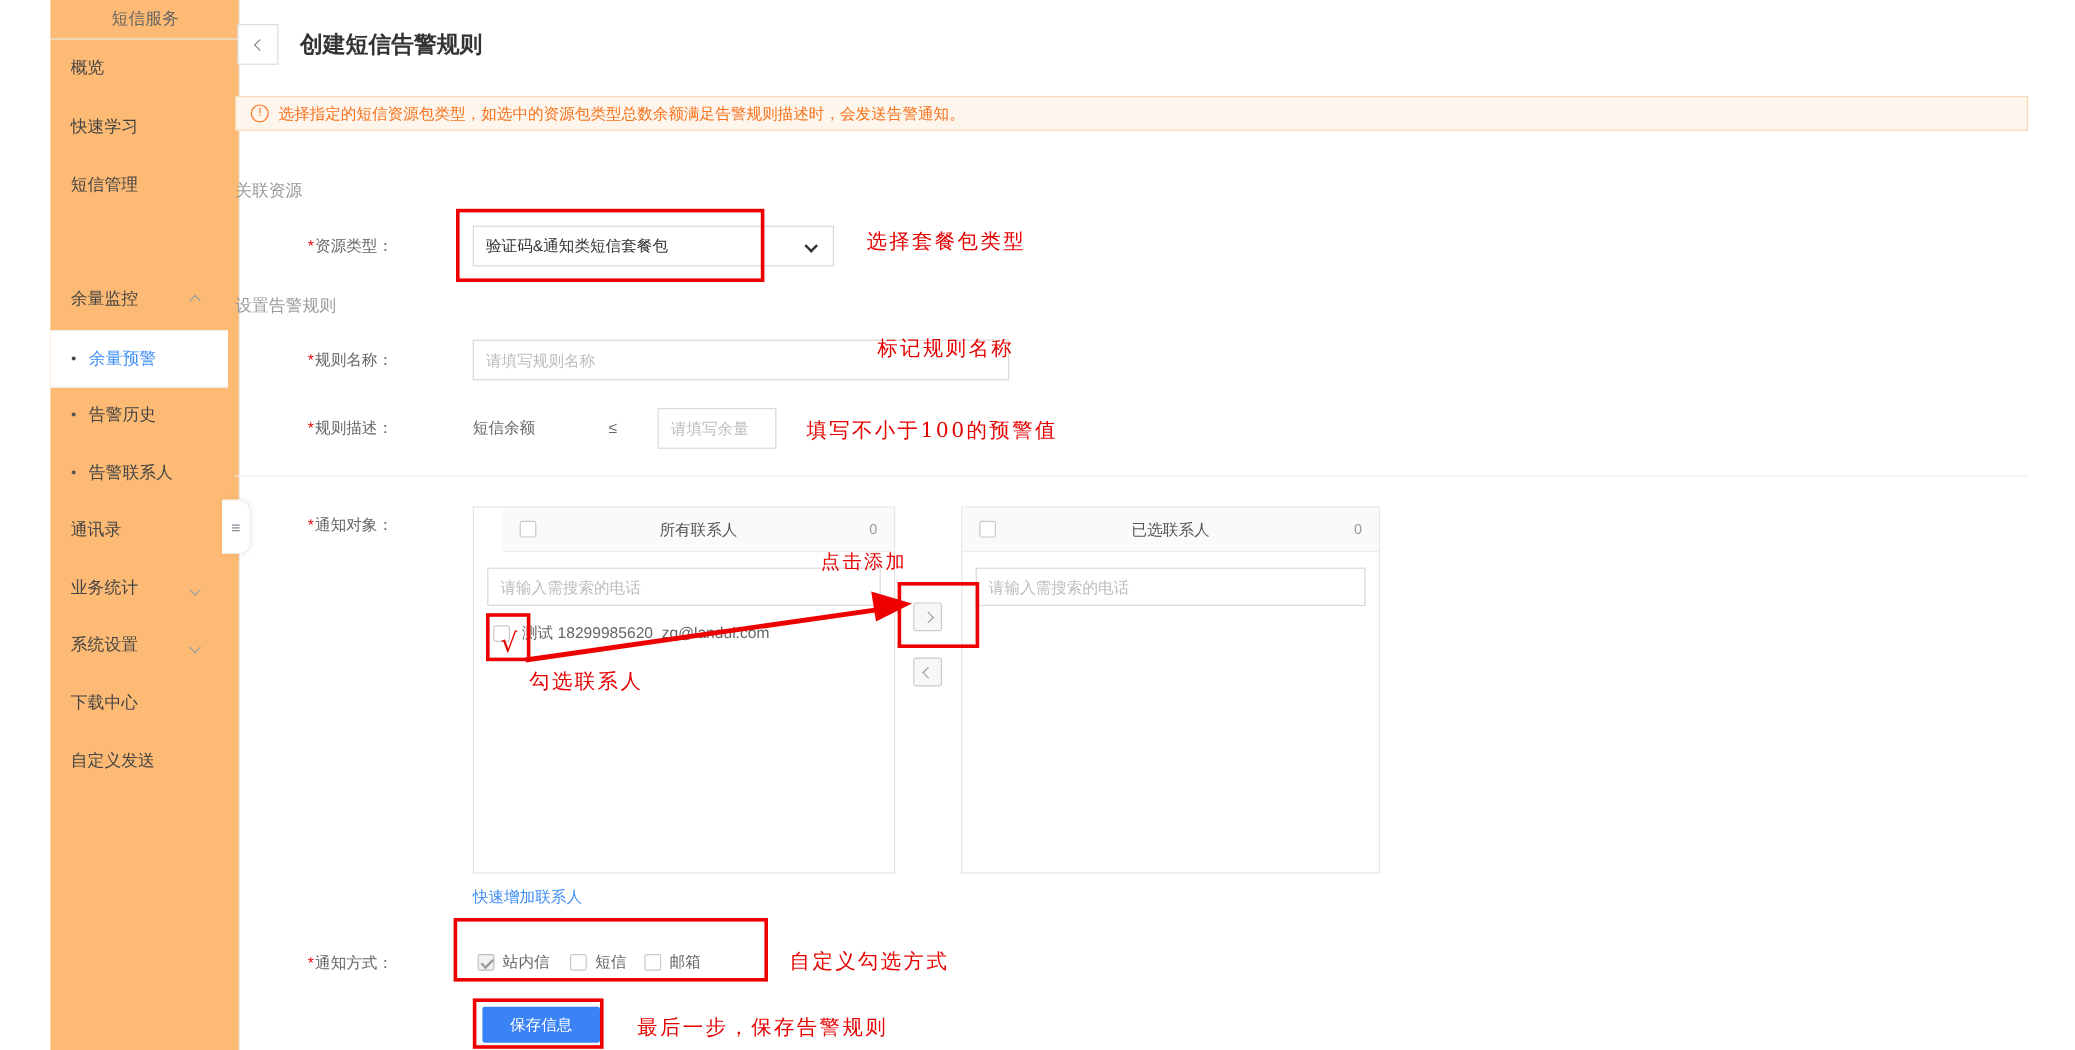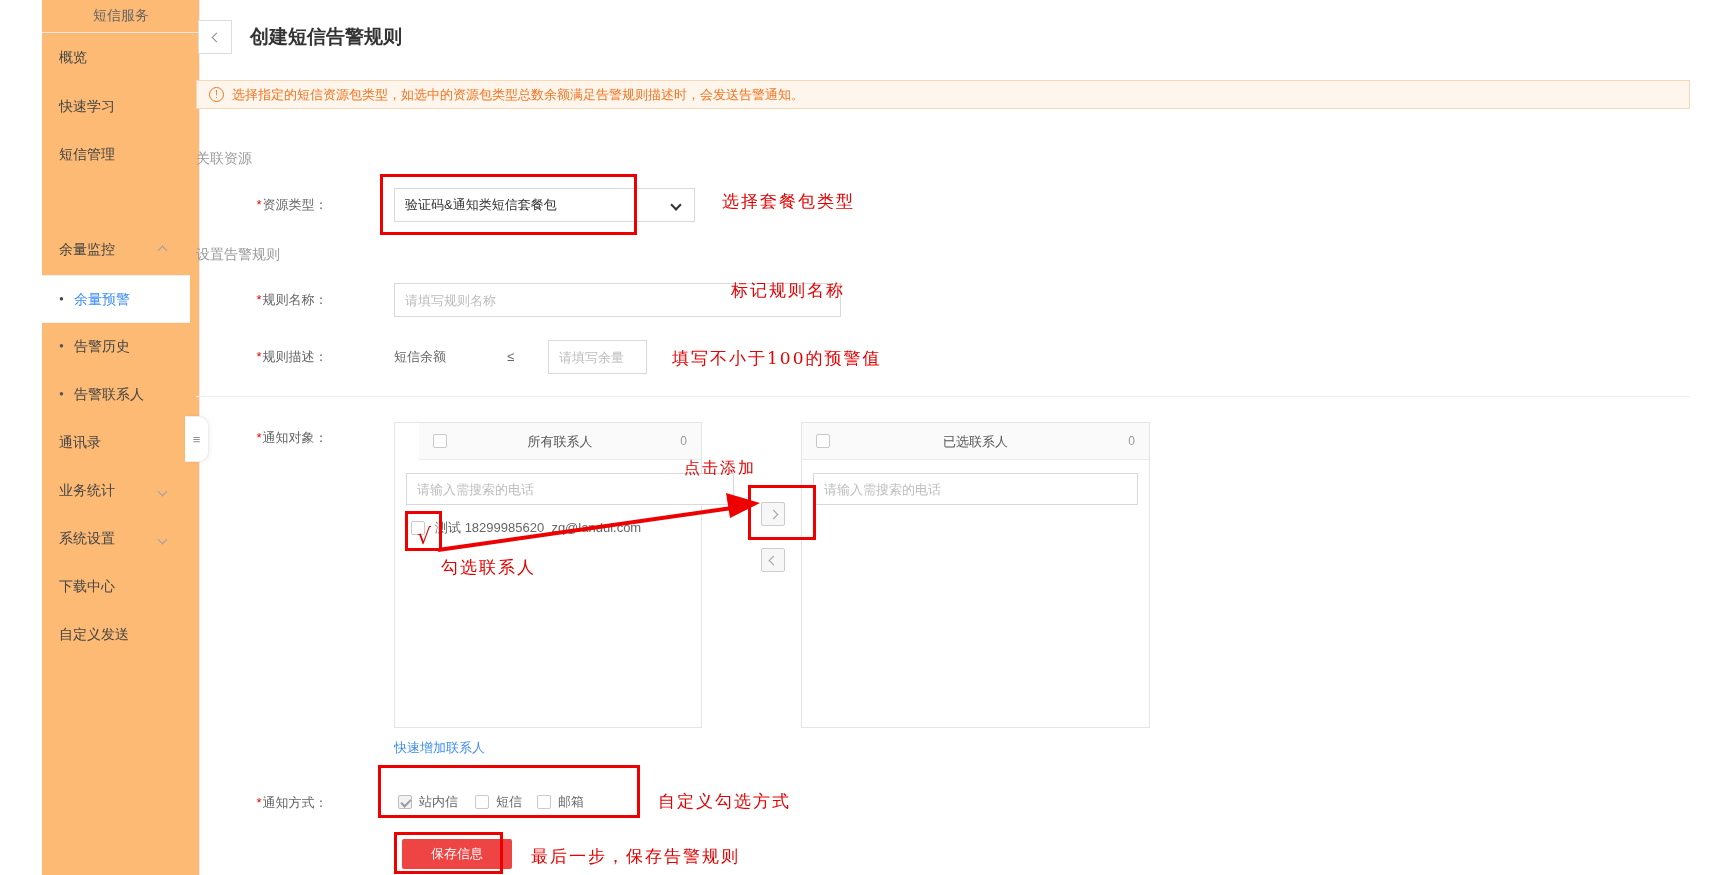--- a/index.html
+++ b/index.html
@@ -67,21 +67,21 @@
                 font-family:"Liberation Sans","DejaVu Sans",sans-serif; }
   .text-input::placeholder { color:#bdbdbd; }
   .inp-name { left:394px; top:283px; width:447px; }
   .inp-desc { left:548px; top:340px; width:99px; }
   .desc-prefix { position:absolute; left:394px; top:340px; line-height:34px; font-size:13px; color:#666; }
   .desc-op     { position:absolute; left:507px; top:340px; line-height:34px; font-size:13px; color:#666; }
   .divider { position:absolute; left:196px; top:396px; width:1494px; height:1px; background:#efefef; }
 
   
   .panel { position:absolute; top:422px; height:306px; border:1px solid #e5e5e5; background:#fff; }
-  .panel.left  { left:394px; width:308px;padding-left:24px; }
+  .panel.left  { left:394px; width:352px;padding-left:24px; }
   .panel.right { left:801px; width:349px; }
   .panel-header { position:relative; height:37px; background:#fafafa; border-bottom:1px solid #ececec; }
   .panel-title { position:absolute; left:0; right:0; text-align:center; line-height:37px;
                  font-size:13px; color:#555; }
   .panel-count { position:absolute; right:14px; line-height:37px; font-size:12px; color:#999; }
   .checkbox { position:absolute; width:14px; height:14px; border:1px solid #c9c9c9;
               background:#fff; border-radius:2px; cursor:pointer; }
   .panel-header .checkbox { left:14px; top:11px; }
   .panel-search { position:absolute; left:11px; top:50px; height:32px; }
   .panel.left  .panel-search { width:328px; }
@@ -99,22 +99,22 @@
 
   
   .nm-option { position:absolute; top:793px; font-size:13px; color:#666; }
   .nm-option .checkbox { position:relative; display:inline-block; vertical-align:-3px; margin-right:7px; }
   .nm1 { left:398px; } .nm2 { left:475px; } .nm3 { left:537px; }
   .checkbox.checked { background:#f2f2f2; border-color:#bdbdbd; }
   .checkbox.checked::after { content:""; position:absolute; left:2px; top:3px; width:8px; height:4px;
                              border-left:2px solid #9a9a9a; border-bottom:2px solid #9a9a9a;
                              transform:rotate(-45deg); }
 
-  .save-btn { position:absolute; left:402px; top:839px; width:110px; height:30px;
-              background:#ef4444; color:#fff; border:none; border-radius:2px;
+  .save-btn { position:absolute; left:402px; top:839px; width:98px; height:30px;
+              background:#3b82f6; color:#fff; border:none; border-radius:2px;
               font-size:13px; cursor:pointer; font-family:"Liberation Sans","DejaVu Sans",sans-serif; }
 
   
   .ann-box { position:absolute; border:3px solid #ee0000; pointer-events:none; }
   .box-resource { left:380px; top:174px; width:257px; height:61px; }
   .box-checkbox { left:405px; top:511px; width:37px;  height:40px; }
   .box-arrowbtn { left:748px; top:485px; width:68px;  height:55px; }
   .box-method   { left:378px; top:765px; width:262px; height:53px; }
   .box-save     { left:394px; top:832px; width:109px; height:42px; }
   .ann-text { position:absolute; color:#e60000; font-size:17px; letter-spacing:2px;

